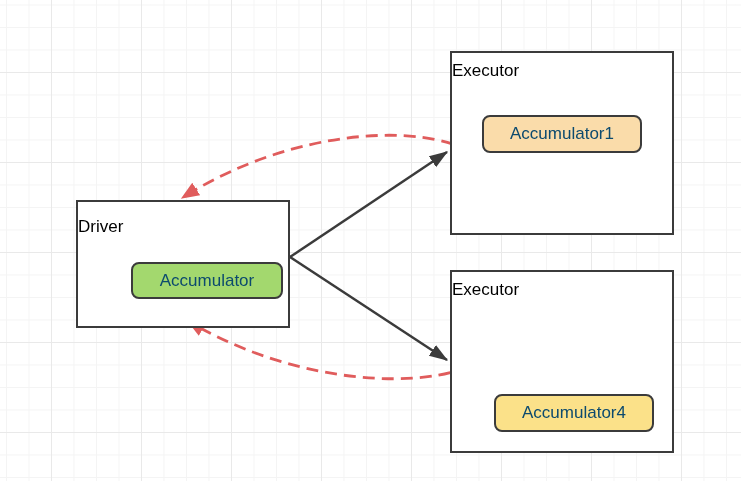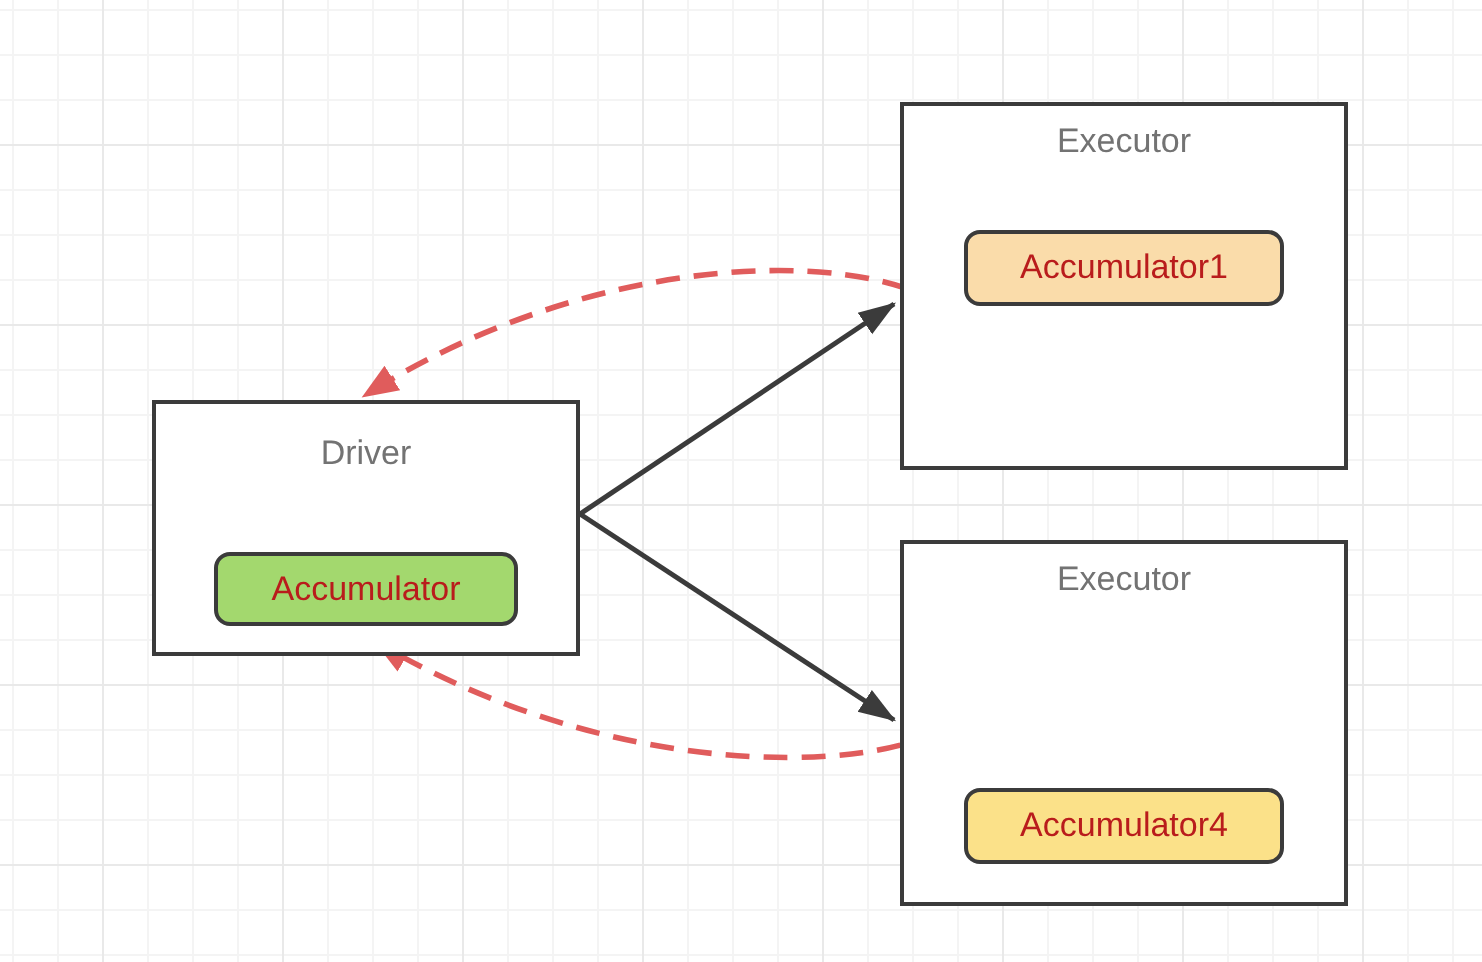--- a/index.html
+++ b/index.html
@@ -27,48 +27,48 @@
     width: 741px;
     height: 481px;
   }
   .node {
     position: absolute;
     box-sizing: border-box;
     background: #ffffff;
     border: 2.5px solid #3b3b3b;
   }
   .node-title {
-    text-align: center;
+    text-align: left;
     font-size: 17px;
     line-height: 24px;
-    color: #737373;
+    color: #000000;
   }
   .driver-node  { left: 76px;  top: 200px; width: 214px; height: 128px; }
   .driver-node .node-title { margin-top: 13px; }
   .executor-node-top    { left: 450px; top: 51px;  width: 224px; height: 184px; }
   .executor-node-bottom { left: 450px; top: 270px; width: 224px; height: 183px; }
   .executor-node-top .node-title,
   .executor-node-bottom .node-title { margin-top: 6px; }
   .chip {
     position: absolute;
     box-sizing: border-box;
     left: 50%;
     transform: translateX(-50%);
     width: 160px;
     height: 38px;
     border: 2.5px solid #3b3b3b;
     border-radius: 8px;
     display: flex;
     align-items: center;
     justify-content: center;
     font-size: 17px;
-    color: #b91c1c;
+    color: #0c4a6e;
     white-space: nowrap;
   }
-  .driver-node .chip { width: 152px; height: 37px; top: 74px; }
+  .driver-node .chip { width: 152px; height: 37px; top: 60px; margin-left: 24px; }
   .chip.slot-1 { top: 62px; }
   .chip.slot-2 { top: 122px; }
   .edge-solid  { fill: none; stroke-width: 2.5px; }
   .edge-dashed { fill: none; stroke-width: 2.8px; stroke-dasharray: 12 7; stroke-linecap: butt; }
 </style>
 </head>
 <body>
 
 <div class="canvas">
 
@@ -96,16 +96,16 @@
     <div class="chip" style="background-color: rgb(163, 216, 110);">Accumulator</div>
   </div>
 
   <div class="node executor-node-top">
     <div class="node-title">Executor</div>
     <div class="chip slot-1" style="background-color: rgb(250, 220, 170);">Accumulator1</div>
   </div>
 
   <div class="node executor-node-bottom">
     <div class="node-title">Executor</div>
-    <div class="chip slot-2" style="background-color: rgb(251, 225, 137);">Accumulator4</div>
+    <div class="chip slot-2" style="background-color: rgb(251, 225, 137); margin-left: 12px;">Accumulator4</div>
   </div>
 
 </div>
 
 </body></html>

